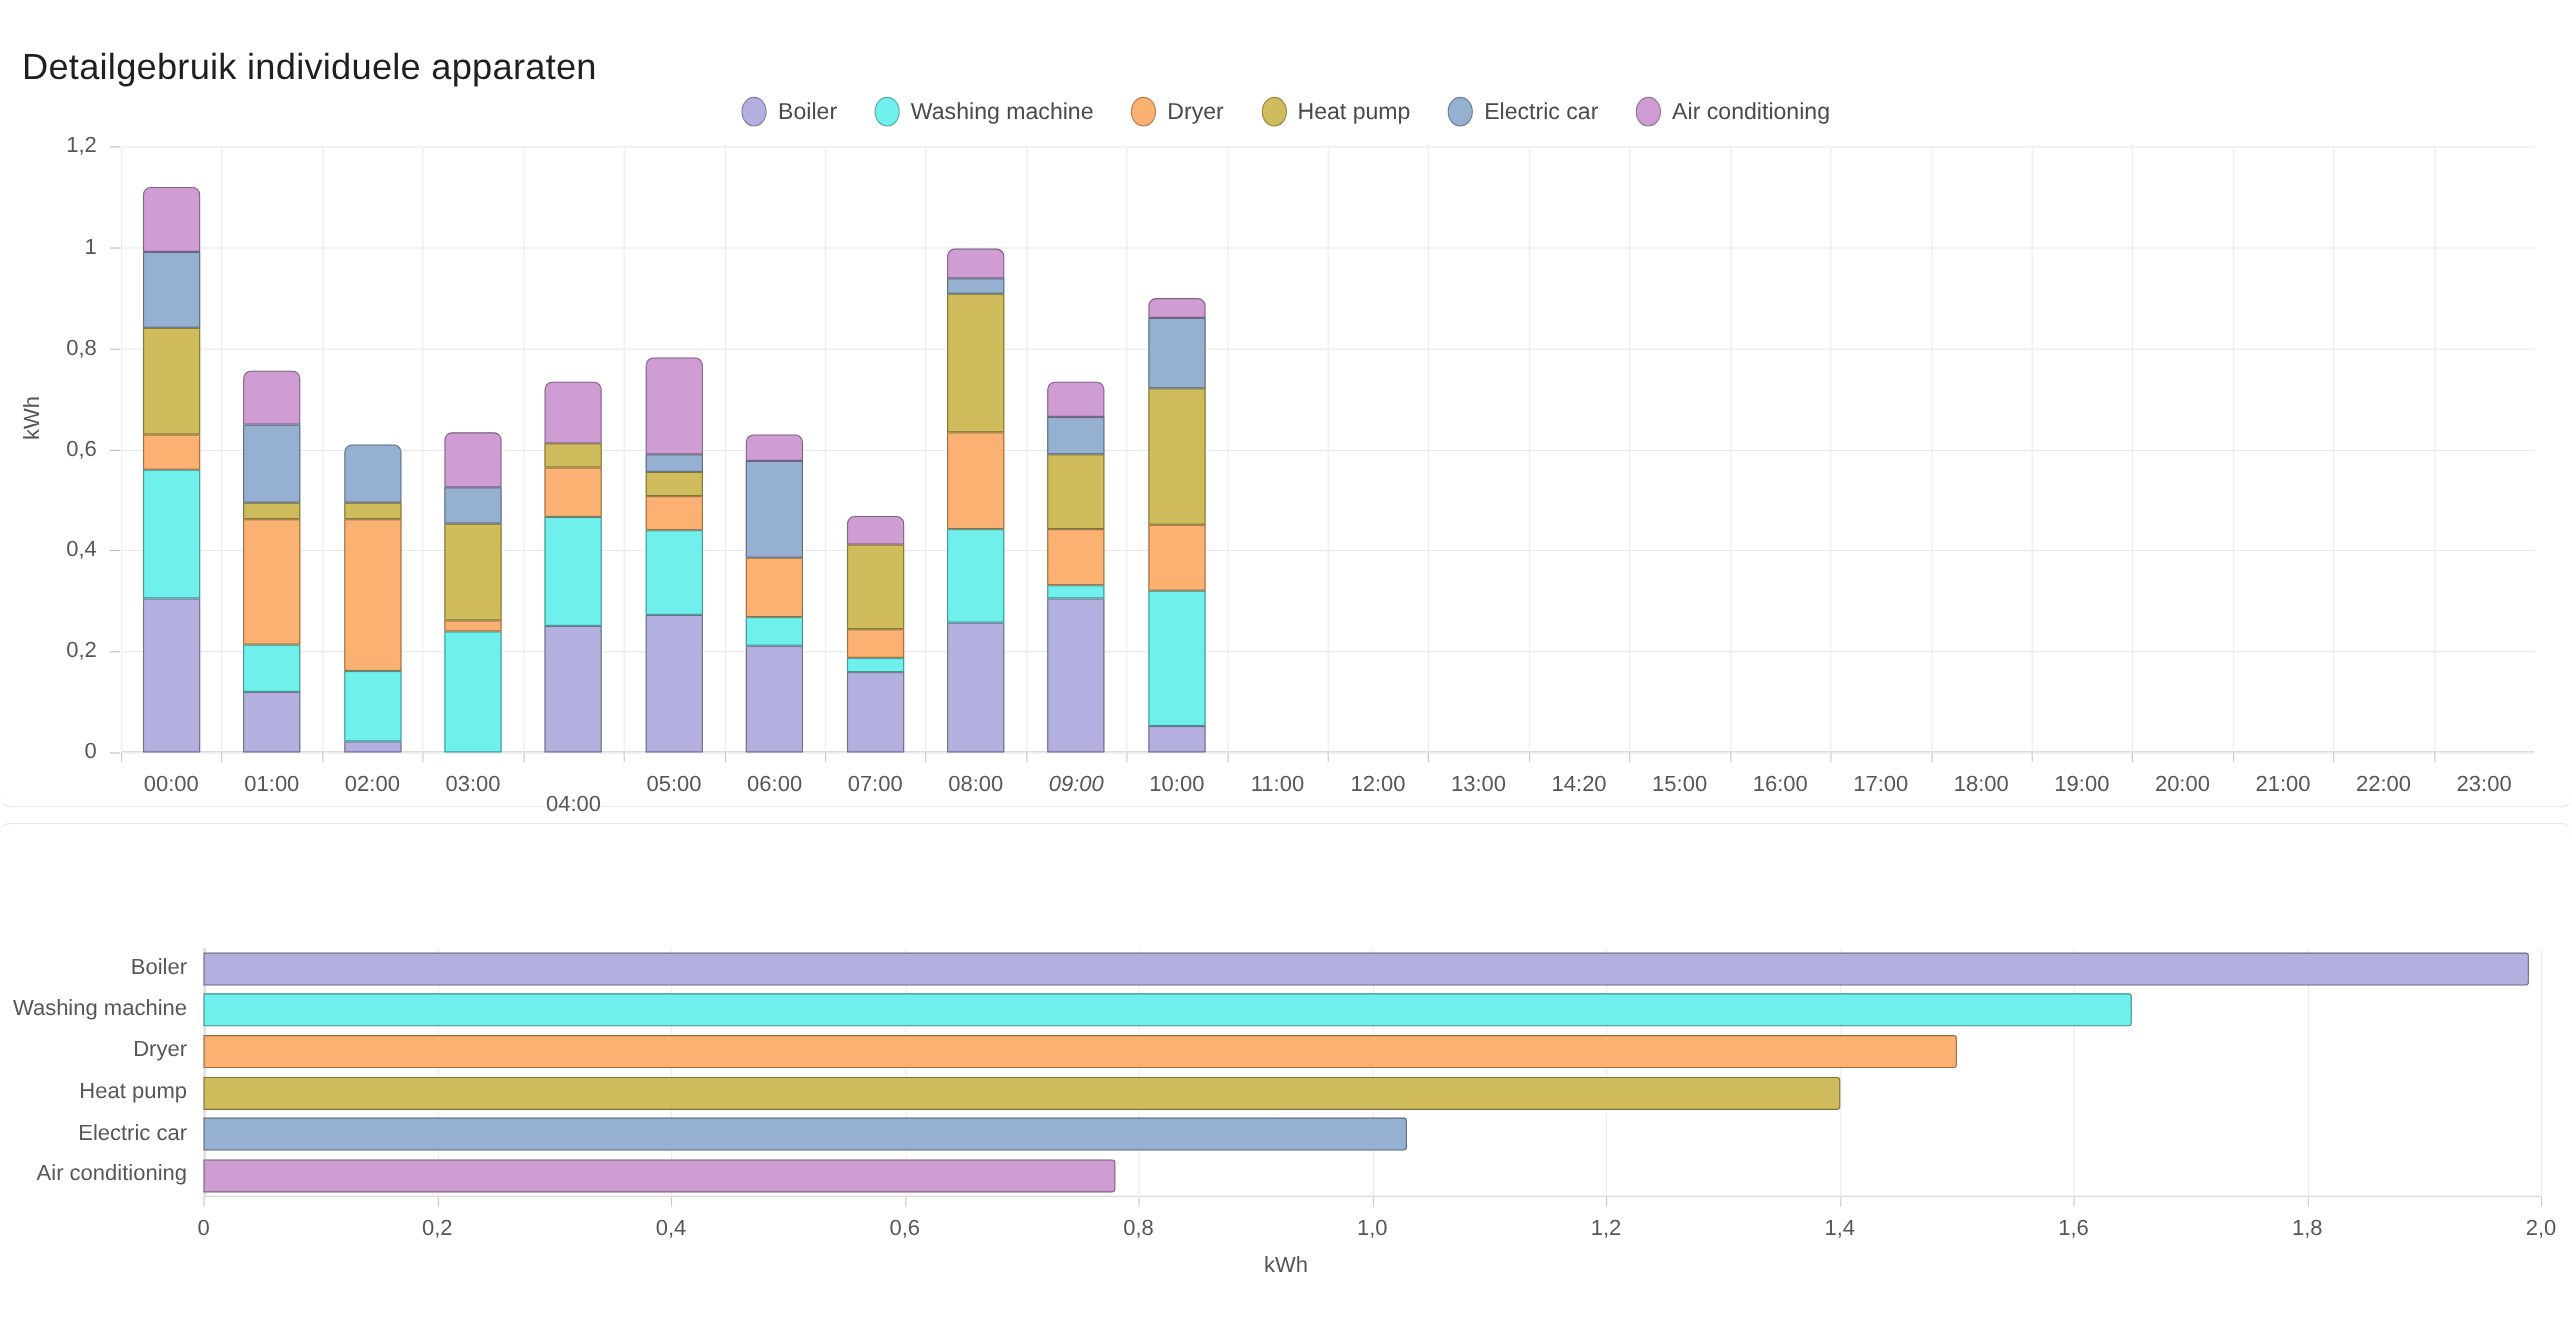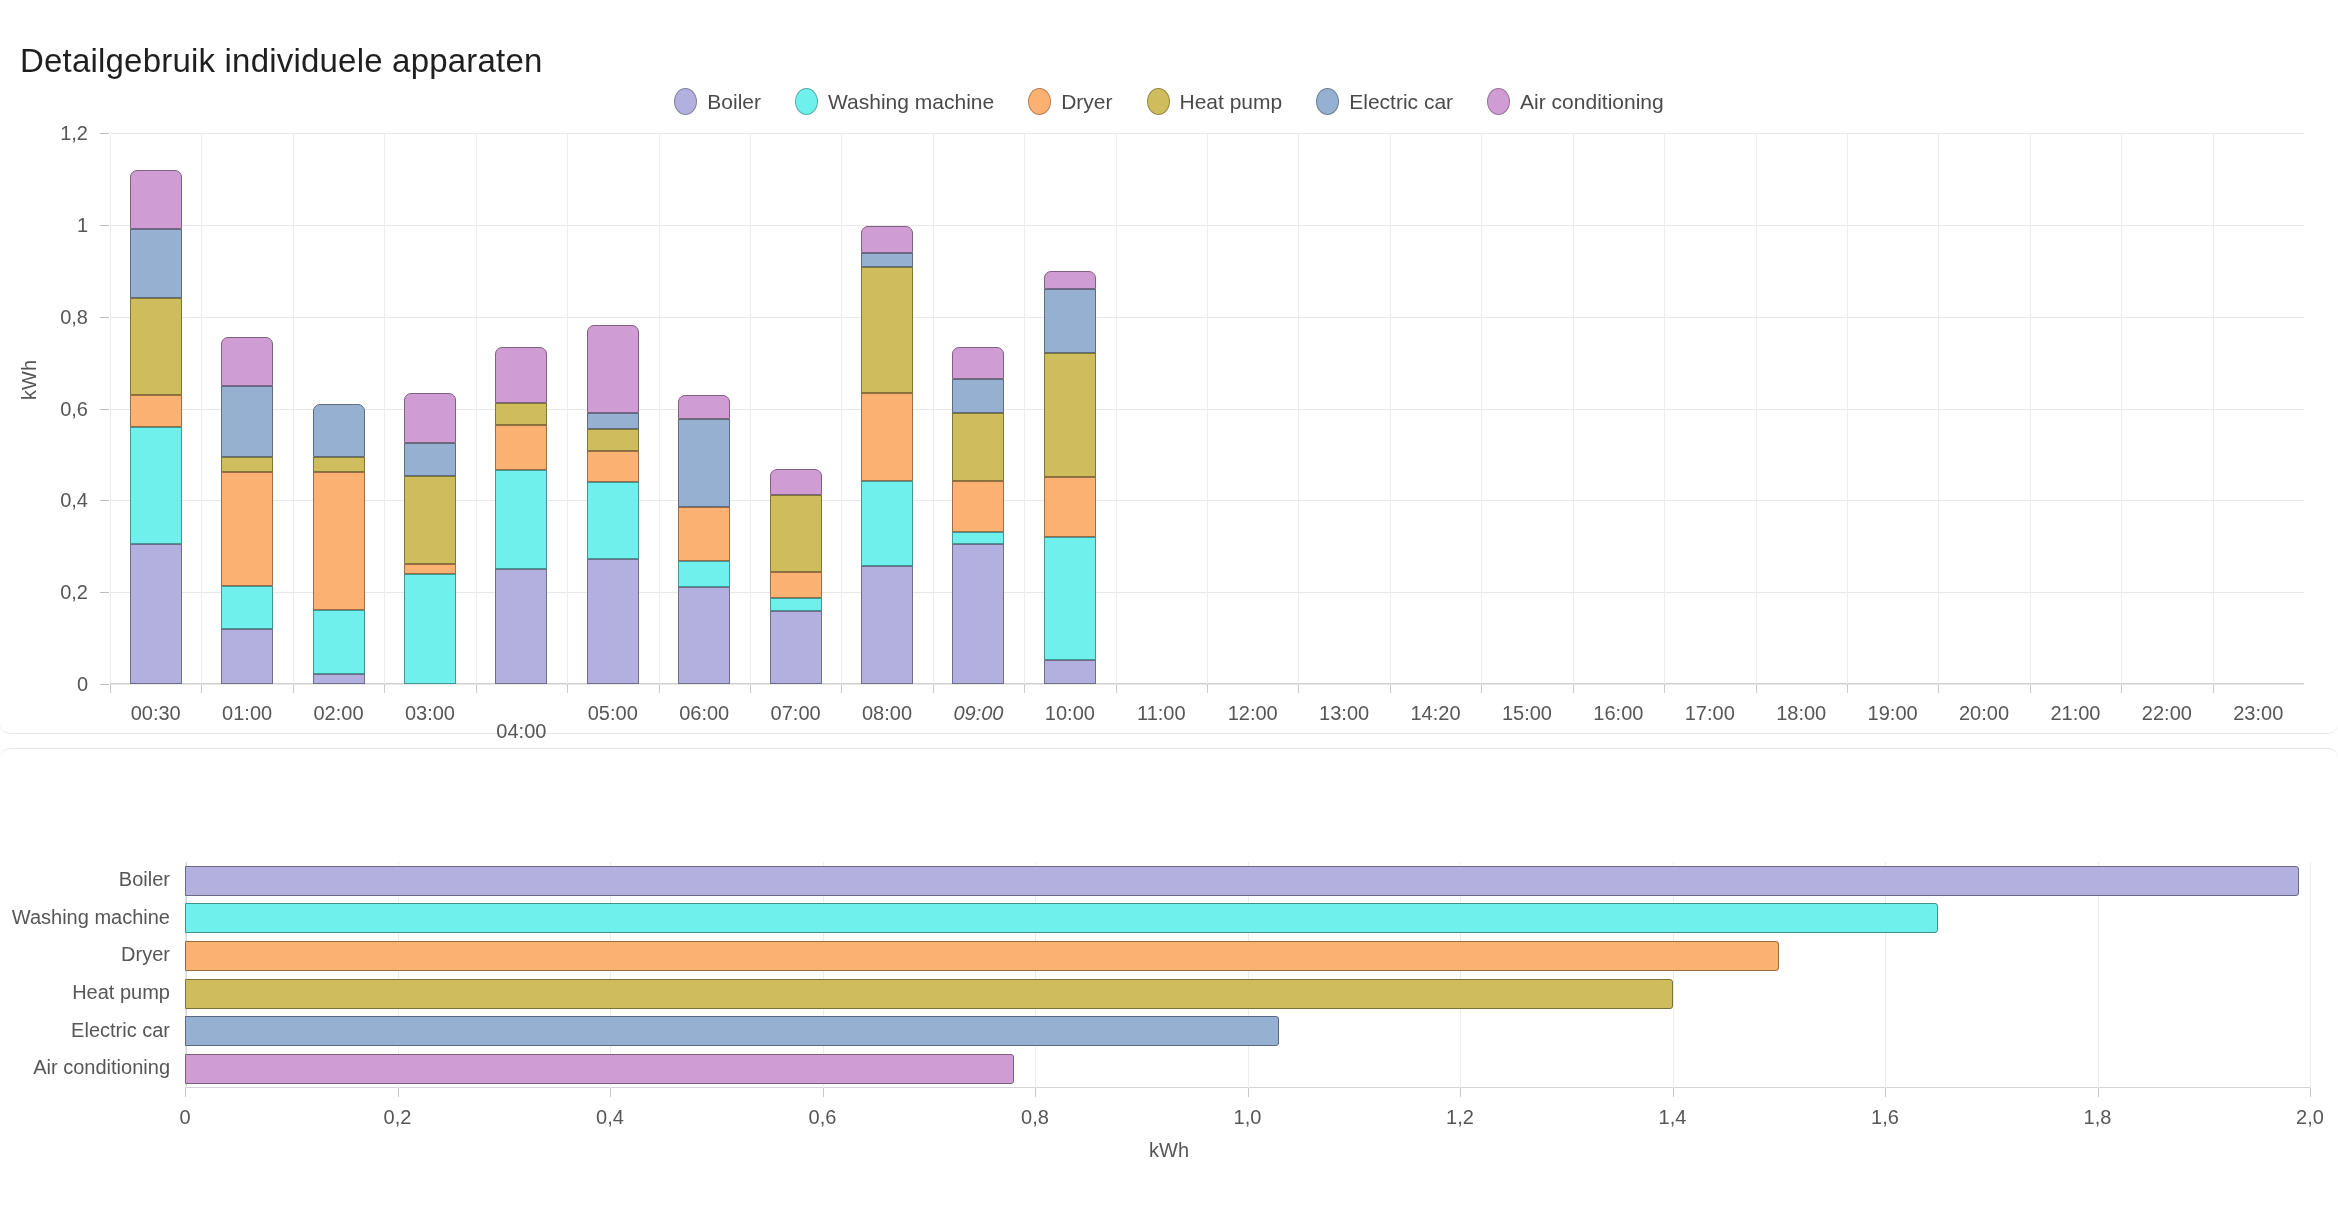--- a/index.html
+++ b/index.html
@@ -240,21 +240,21 @@
         <div class="grid-v" style="left: 1371.25px;"></div>
         <div class="grid-v" style="left: 1462.67px;"></div>
         <div class="grid-v" style="left: 1554.08px;"></div>
         <div class="grid-v" style="left: 1645.5px;"></div>
         <div class="grid-v" style="left: 1736.92px;"></div>
         <div class="grid-v" style="left: 1828.33px;"></div>
         <div class="grid-v" style="left: 1919.75px;"></div>
         <div class="grid-v" style="left: 2011.17px;"></div>
         <div class="grid-v" style="left: 2102.58px;"></div>
         <div class="xtick-mark" style="left: 0px; top: 551px;"></div>
-        <div class="xtick-label" style="left: 45.7083px; top: 569px;">00:30</div>
+        <div class="xtick-label" style="left: 45.7083px; top: 569px;">00:00</div>
         <div class="xtick-mark" style="left: 91.4167px; top: 551px;"></div>
         <div class="xtick-label" style="left: 137.125px; top: 569px;">01:00</div>
         <div class="xtick-mark" style="left: 182.833px; top: 551px;"></div>
         <div class="xtick-label" style="left: 228.542px; top: 569px;">02:00</div>
         <div class="xtick-mark" style="left: 274.25px; top: 551px;"></div>
         <div class="xtick-label" style="left: 319.958px; top: 569px;">03:00</div>
         <div class="xtick-mark" style="left: 365.667px; top: 551px;"></div>
         <div class="xtick-label" style="left: 411.375px; top: 569px; margin-top: 18px;">04:00</div>
         <div class="xtick-mark" style="left: 457.083px; top: 551px;"></div>
         <div class="xtick-label" style="left: 502.792px; top: 569px;">05:00</div>

